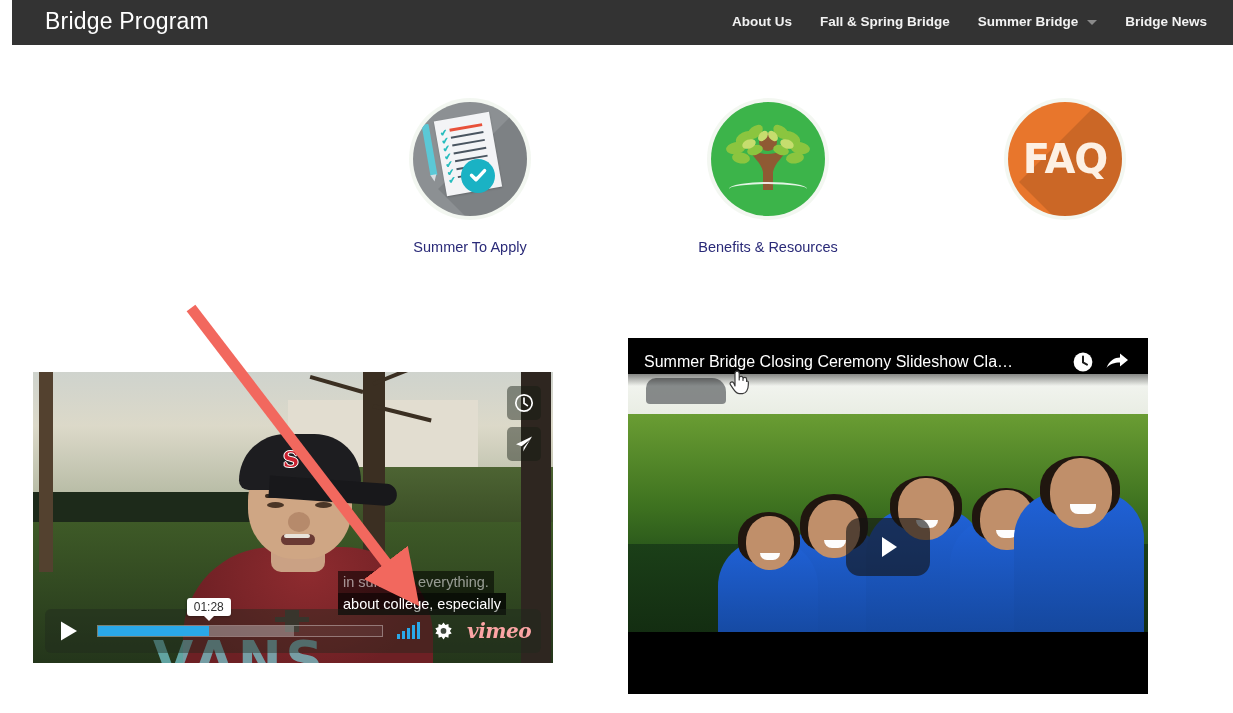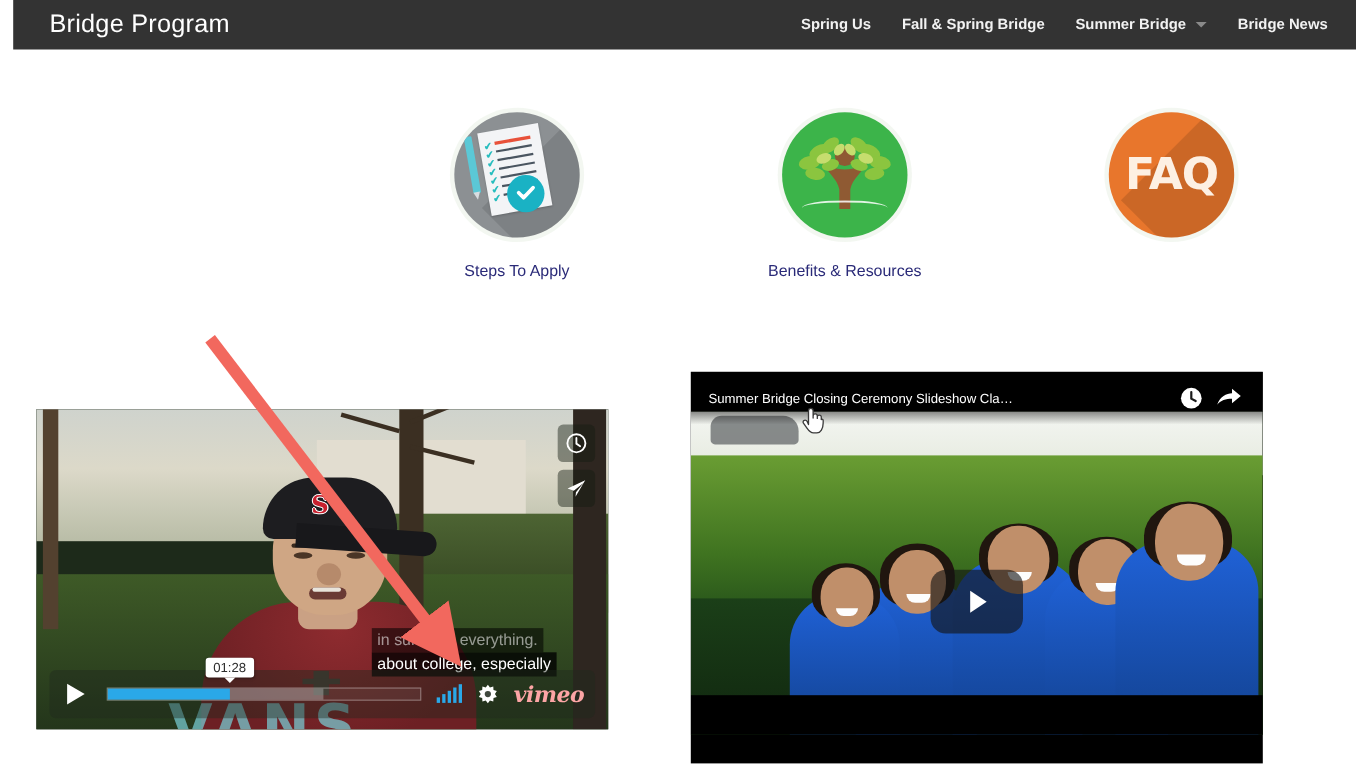--- a/index.html
+++ b/index.html
@@ -434,21 +434,21 @@
   .yt-titlebar {
     position: absolute; left:0; top:0;
     width: 520px; height: 48px;
     background: linear-gradient(180deg, rgba(0,0,0,0.88) 0%, rgba(0,0,0,0.55) 70%, rgba(0,0,0,0) 100%);
     display: flex; align-items: center;
     padding: 0 14px 0 16px;
     z-index: 5;
   }
   .yt-title {
     color: #ffffff;
-    font-size: 12px;
+    font-size: 16px;
     flex: 1;
     white-space: nowrap;
     overflow: hidden;
     cursor: pointer;
   }
   .yt-icon { width: 34px; height: 34px; display:flex; align-items:center; justify-content:center; cursor:pointer; flex:none; }
 
   .yt-stage {
     position: absolute; left: 0; top: 36px;
     width: 520px; height: 294px;
@@ -526,21 +526,21 @@
     pointer-events: none;
   }
 </style>
 </head>
 <body>
 
 <div class="site-header" style="background: rgb(51, 51, 51);">
   <div class="brand">Bridge Program</div>
   <nav class="nav">
     <div class="nav-item">
-      <span>Spring Us</span>
+      <span>About Us</span>
     </div>
     <div class="nav-item">
       <span>Fall &amp; Spring Bridge</span>
     </div>
     <div class="nav-item">
       <span>Summer Bridge</span>
       <span class="caret"></span>
     </div>
     <div class="nav-item">
       <span>Bridge News</span>
@@ -571,21 +571,21 @@
         <div class="ln" style="top:58px;"></div>
         <div class="chk" style="top:57px;">✔</div>
       </div>
       <div class="badge">
         <svg width="20" height="20" viewBox="0 0 20 20" aria-hidden="true">
           <path d="M3.5 9.5 L8 14 L17 4.5 L15 7.5 L8 11 Z" fill="#ffffff"></path>
           <path d="M3.5 9.2 L8 13.8 L16.6 4.6" stroke="#ffffff" stroke-width="3.4" fill="none" stroke-linecap="round" stroke-linejoin="round"></path>
         </svg>
       </div>
     </div>
-    <div class="tile-label" style="color: rgb(42, 42, 120);">Steps To Apply</div>
+    <div class="tile-label" style="color: rgb(42, 42, 120);">Summer To Apply</div>
   </div>
 
   <div class="tile tile-2">
     <div class="tile-circle ic-tree" style="background-color: rgb(60, 180, 74);">
       <svg width="114" height="114" viewBox="0 0 114 114" aria-hidden="true" style="position:absolute;left:0;top:0;">
         <g fill="#8f5a33">
           <circle cx="57" cy="40" r="9"></circle>
           <path d="M57 52 C48 52 40 48 36 45 C42 56 50 60 52 70 L52 88 L62 88 L62 70 C64 60 72 56 78 45 C74 48 66 52 57 52 Z"></path>
         </g>
         <g fill="#8bc53f">

